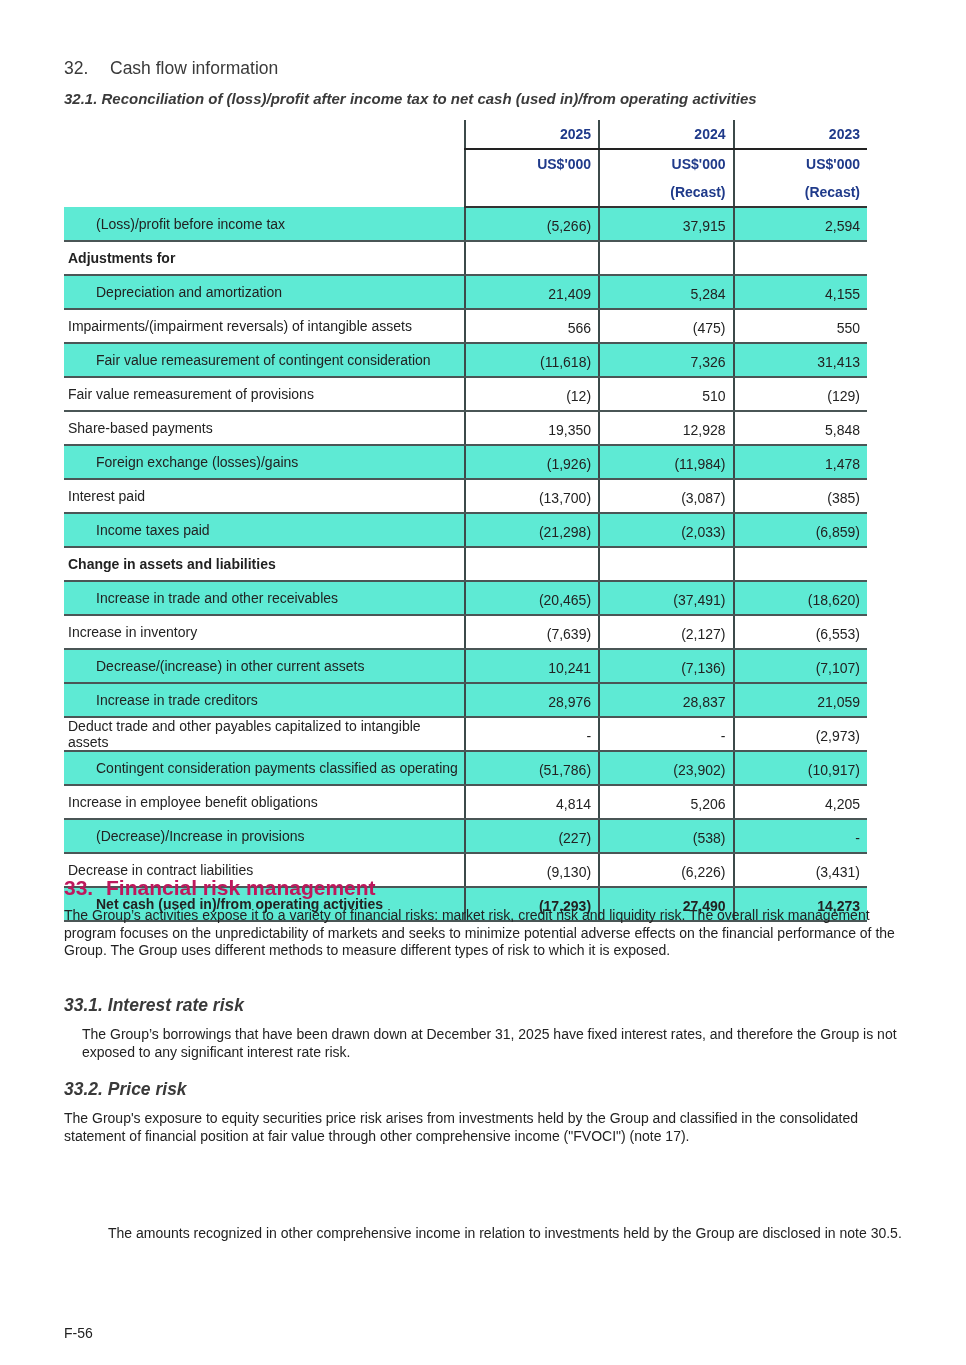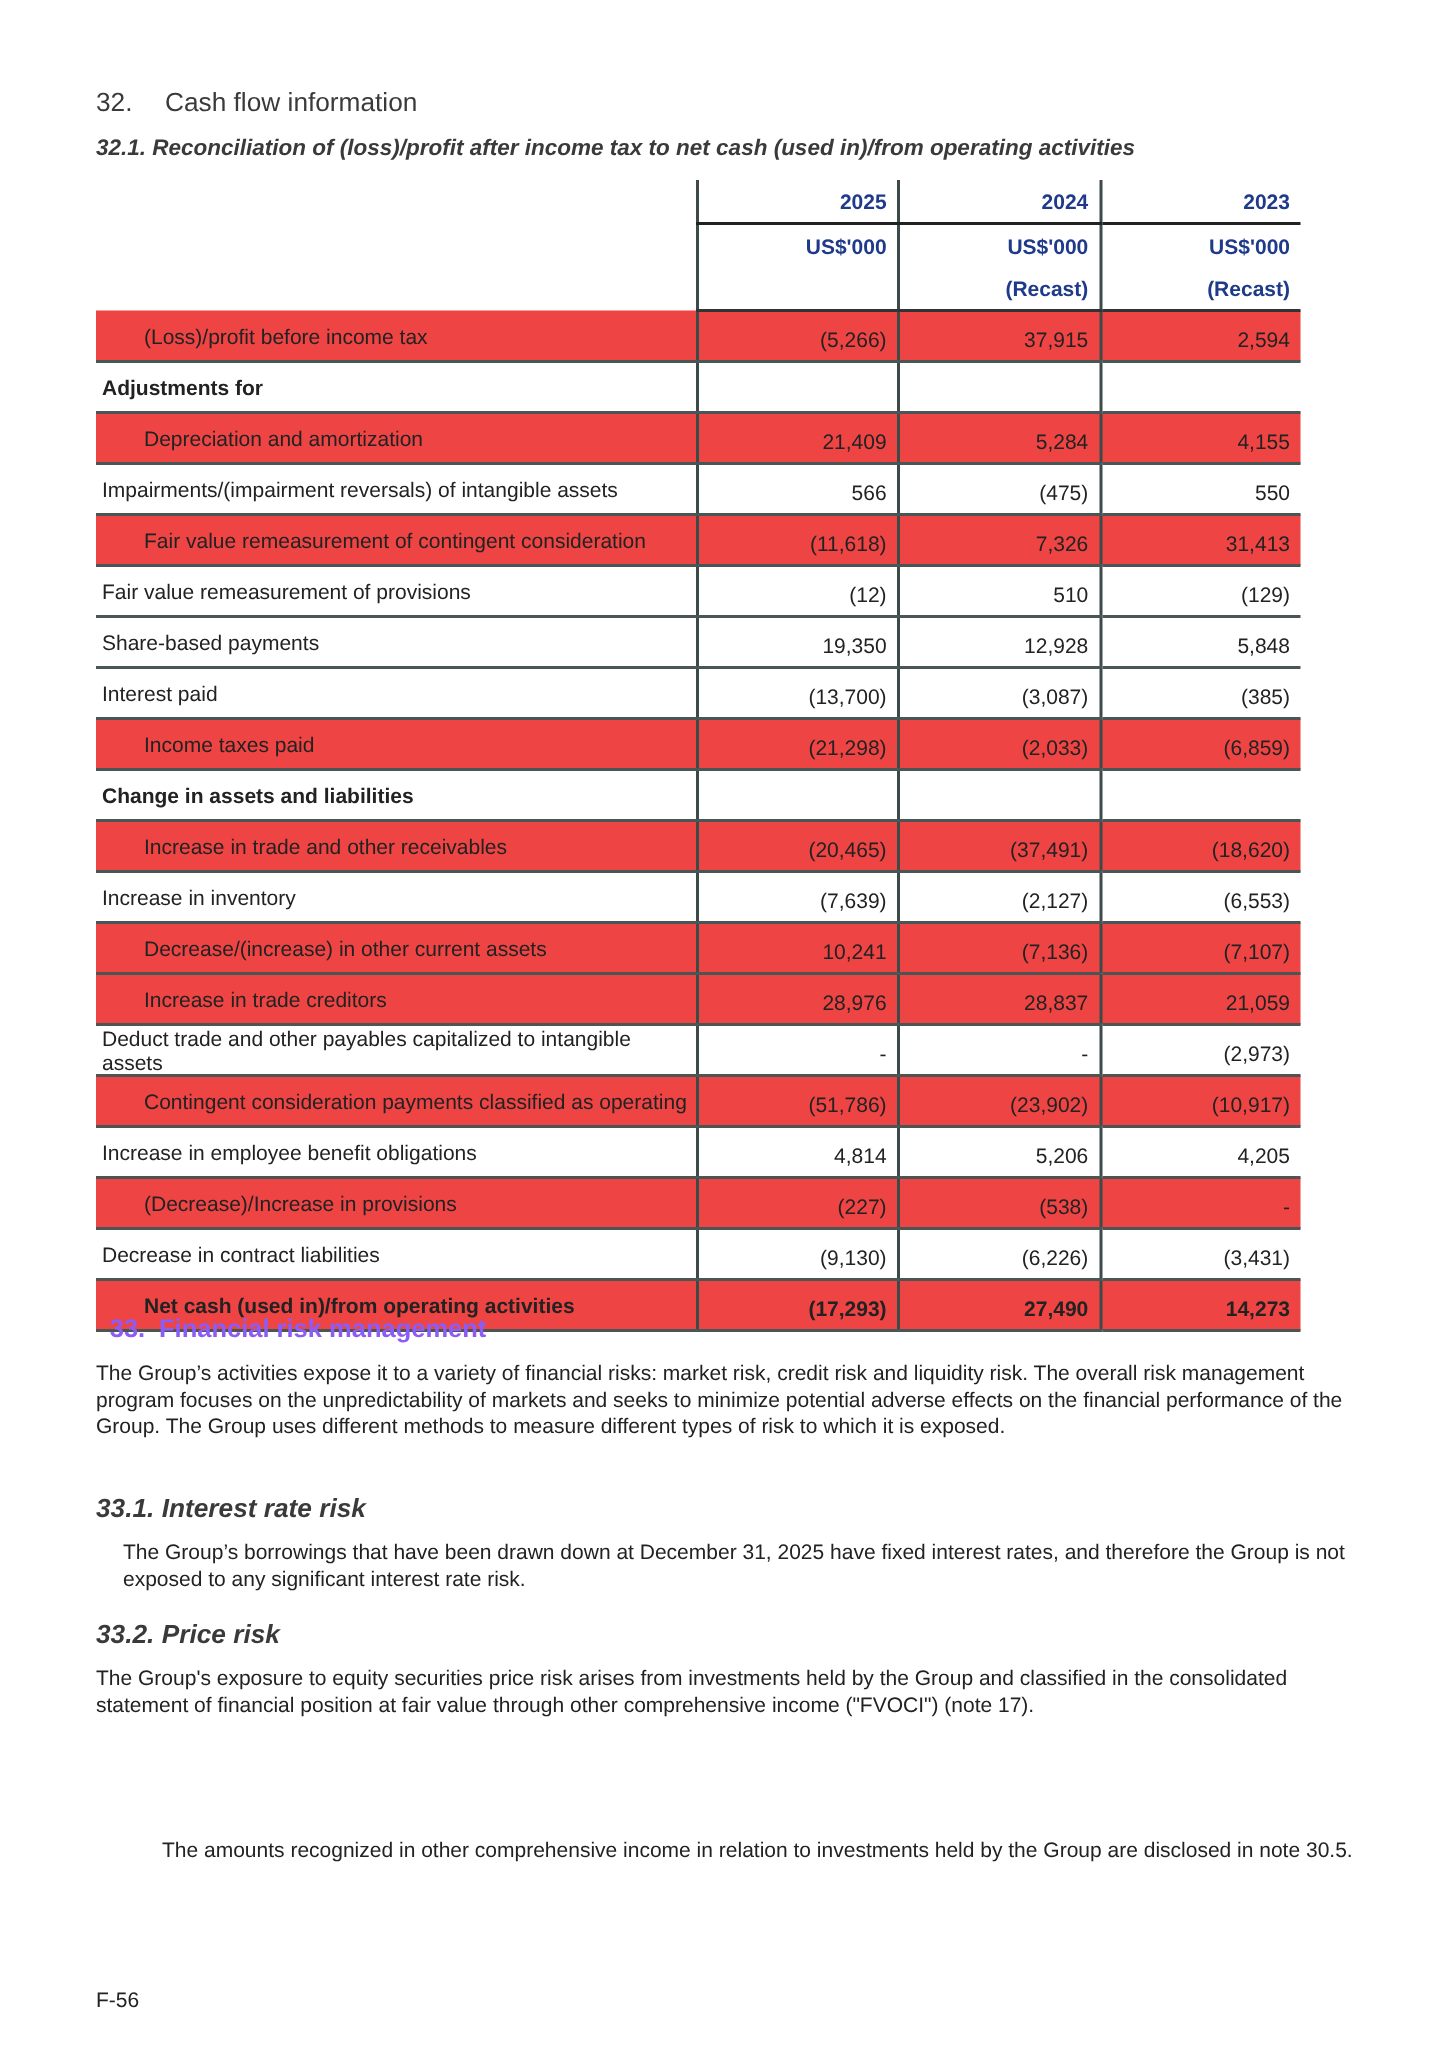--- a/index.html
+++ b/index.html
@@ -23,25 +23,25 @@
   }
   table.cf td { padding: 0; height: 28px; vertical-align: middle; }
   table.cf td.label { width: 470px; padding-left: 4px; }
   table.cf td.val { width: 111px; text-align: right; padding-right: 7px; border-left: 2px solid #3c4a4a; }
   table.cf tr.head td { border-bottom: none; color: #1f3a8a; font-weight: bold; }
   table.cf tr.head td.val { height: 28px; }
   table.cf tr.head1 td.val { border-bottom: 2px solid #222; }
   table.cf tr.head1 td.label, table.cf tr.head2 td.label, table.cf tr.head3 td.label { border: none; }
   table.cf tr.head3 td { border-bottom: 2px solid #333; }
   table.cf tr.row td { border-bottom: 2px solid #4a5656; }
-  table.cf tr.row.shade td { background: #ef4444; padding-left: 32px; }
+  table.cf tr.row.shade td { background: #5eead4; padding-left: 32px; }
   table.cf tr.row.bold td { font-weight: bold; }
   table.cf tr.row td.label { padding-top: 0; }
   table.cf tr.row td.val { padding-top: 4px; }
-  .sec33 { position: absolute; left: 0; top: 876px; font-size: 17px; color: #8b5cf6; margin: 0; text-align: center; }
+  .sec33 { position: absolute; left: 0; top: 876px; font-size: 21px; color: #be185d; margin: 0; }
   .sec33 .num { display: inline-block; width: 42px; }
   p.body {
     position: absolute; left: 0; margin: 0; font-size: 14px; line-height: 17.5px; color: #222; width: 836px;
   }
   .sub { position: absolute; left: 0; margin: 0; font-size: 17.5px; font-style: italic; color: #3a3a3a; }
   .footer { position: absolute; left: 64px; top: 1325px; font-size: 14px; color: #222; }
 </style>
 </head>
 <body>
 
@@ -106,20 +106,26 @@
           <td class="val">(12)</td>
           <td class="val">510</td>
           <td class="val">(129)</td>
         </tr>
         <tr class="row">
           <td class="label">Share-based payments</td>
           <td class="val">19,350</td>
           <td class="val">12,928</td>
           <td class="val">5,848</td>
         </tr>
+        <tr class="row shade">
+          <td class="label">Foreign exchange (losses)/gains</td>
+          <td class="val">(1,926)</td>
+          <td class="val">(11,984)</td>
+          <td class="val">1,478</td>
+        </tr>
         <tr class="row">
           <td class="label">Interest paid</td>
           <td class="val">(13,700)</td>
           <td class="val">(3,087)</td>
           <td class="val">(385)</td>
         </tr>
         <tr class="row shade">
           <td class="label">Income taxes paid</td>
           <td class="val">(21,298)</td>
           <td class="val">(2,033)</td>

